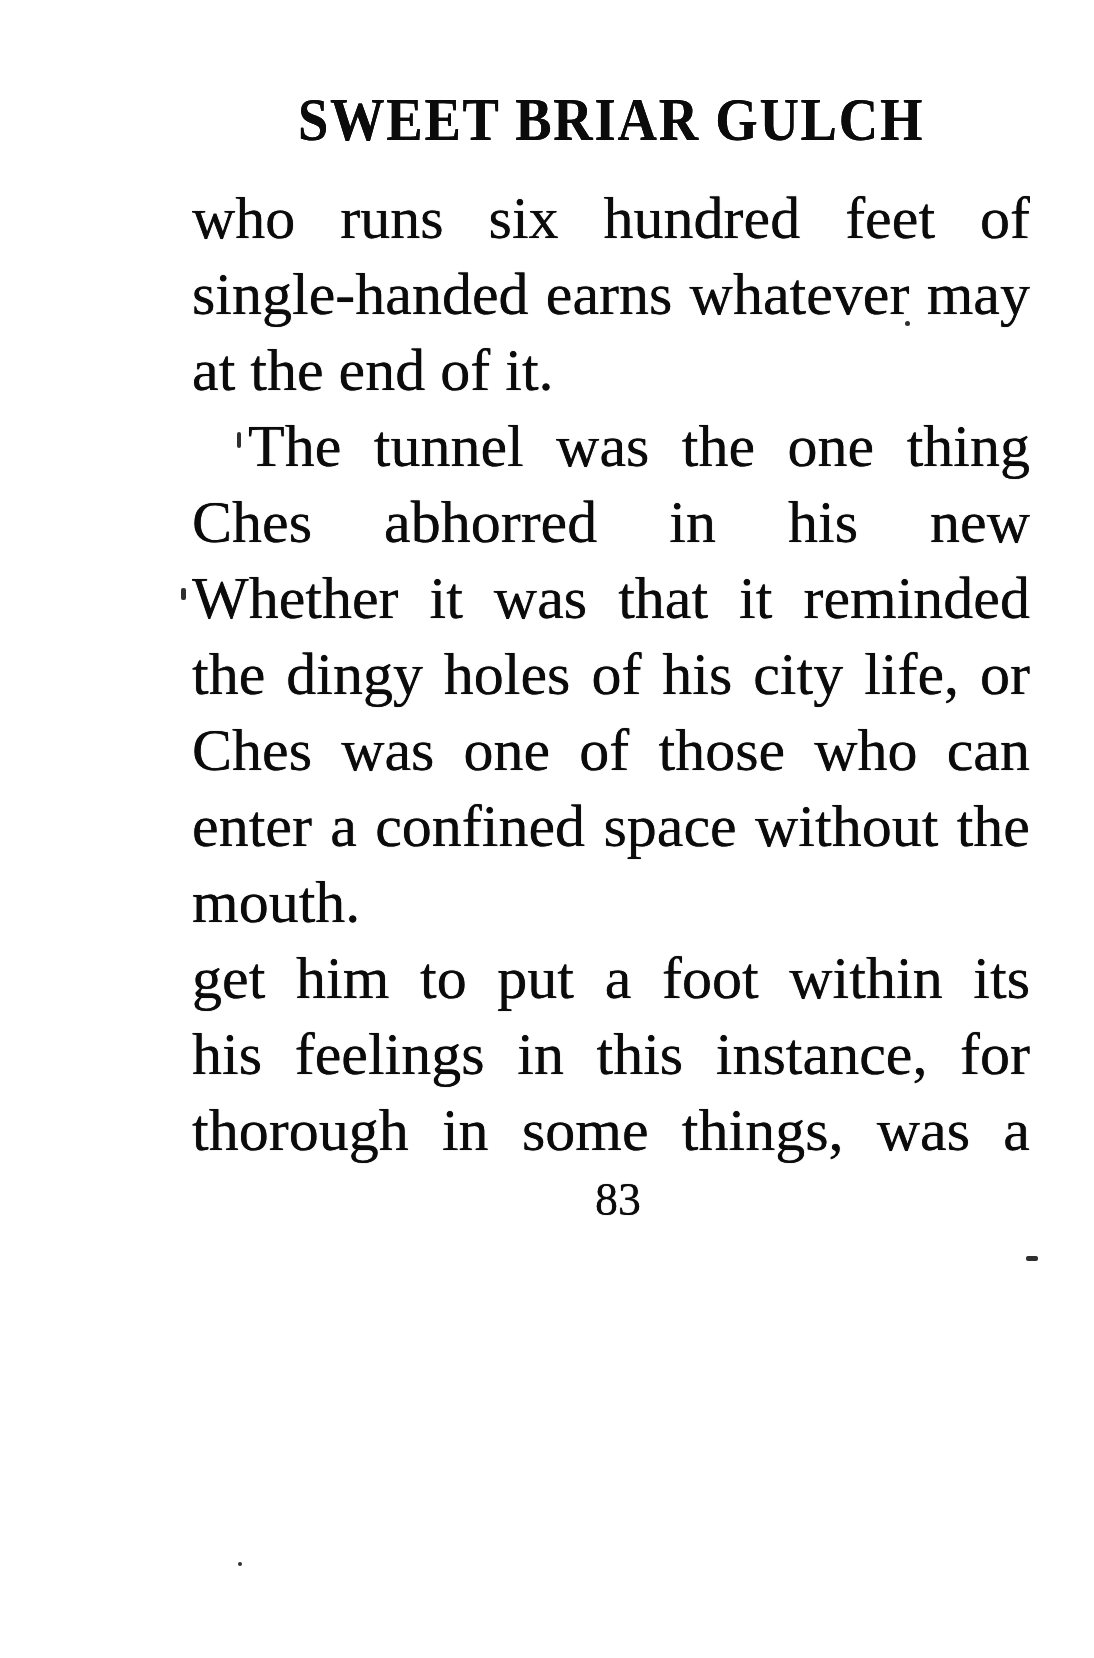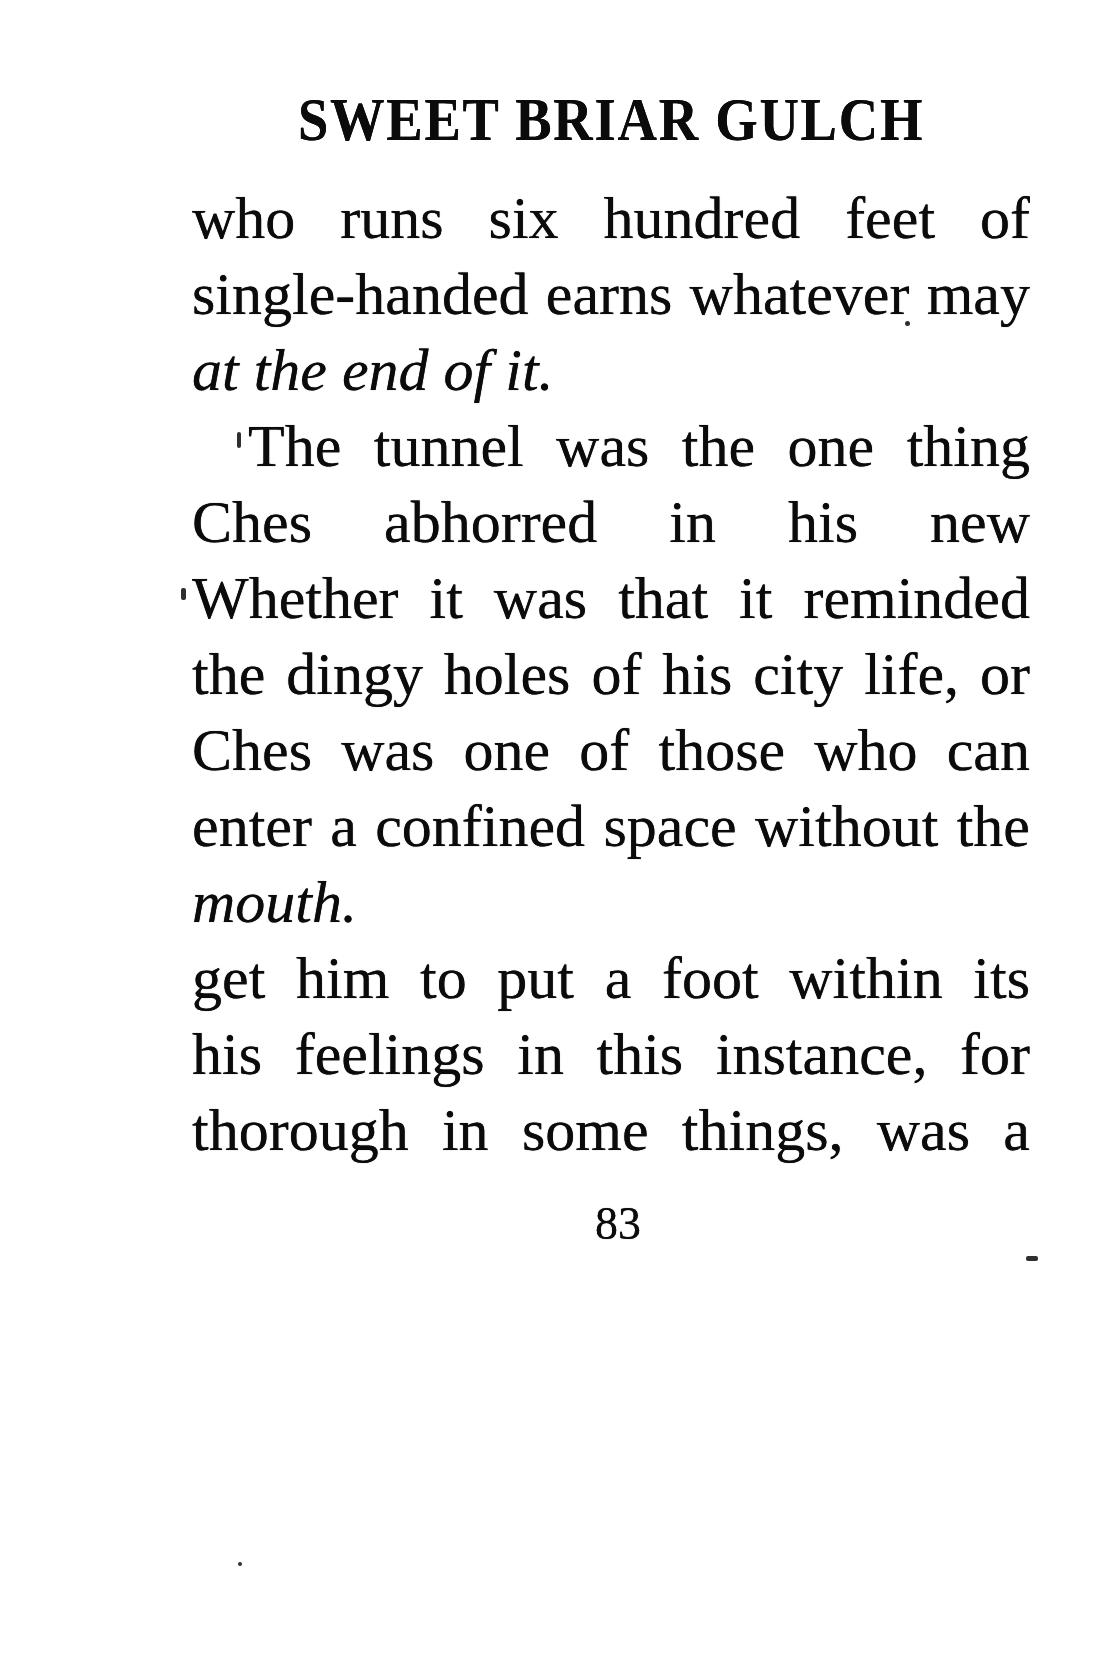--- a/index.html
+++ b/index.html
@@ -47,27 +47,26 @@
     font-size: 60px;
     line-height: 76px;
     height: 76px;
     text-align: justify;
     text-align-last: justify;
     text-shadow: 0 0 0.7px #0b0b0b;
     overflow: hidden;
   }
   .line.para-end {
     text-align-last: left;
-    font-style: italic;
   }
   .line.indent {
     text-indent: 56px;
   }
   .pagenum {
-    margin-top: 28px;
+    margin-top: 4px;
     font-size: 46px;
     line-height: 56px;
     text-align: center;
     padding-left: 14px;
     text-shadow: 0 0 0.7px #0b0b0b;
   }
   
   .speck {
     position: absolute;
     background: #0b0b0b;

